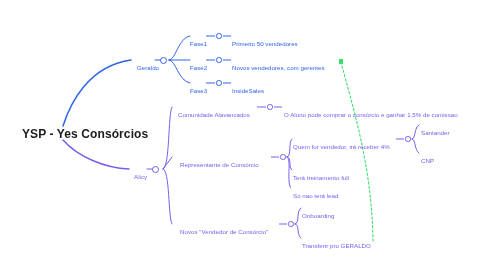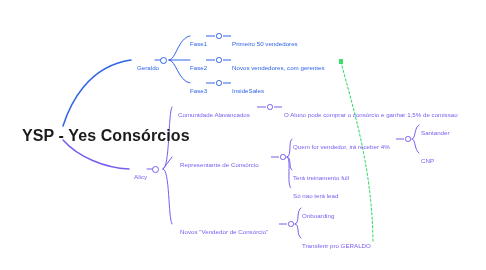--- a/index.html
+++ b/index.html
@@ -5,21 +5,21 @@
   html,body{margin:0;padding:0;background:#ffffff;}
   body{width:486px;height:270px;overflow:hidden;
        font-family:"Liberation Sans","DejaVu Sans",sans-serif;
        -webkit-font-smoothing:antialiased;}
   #canvas{position:relative;width:486px;height:270px;background:#fff;}
   #links{position:absolute;left:0;top:0;width:486px;height:270px;}
   .node{position:absolute;white-space:nowrap;line-height:1;}
   .node .txt{display:inline-block;white-space:nowrap;}
 
   
-  .root{font-size:16px;font-weight:700;color:#1c1c1c;letter-spacing:.1px;}
+  .root{font-size:12px;font-weight:700;color:#1c1c1c;letter-spacing:.1px;}
 
   
   .lbl-blue{font-size:6.2px;color:#2f63e8;font-weight:400;}
   
   .lbl-purple{font-size:6.2px;color:#7b5cf0;}
 
   
   .ring{position:absolute;width:7px;height:7px;border-radius:50%;
         background:#fff;box-sizing:border-box;}
   .ring.blue{border:1.3px solid #2f63e8;}

